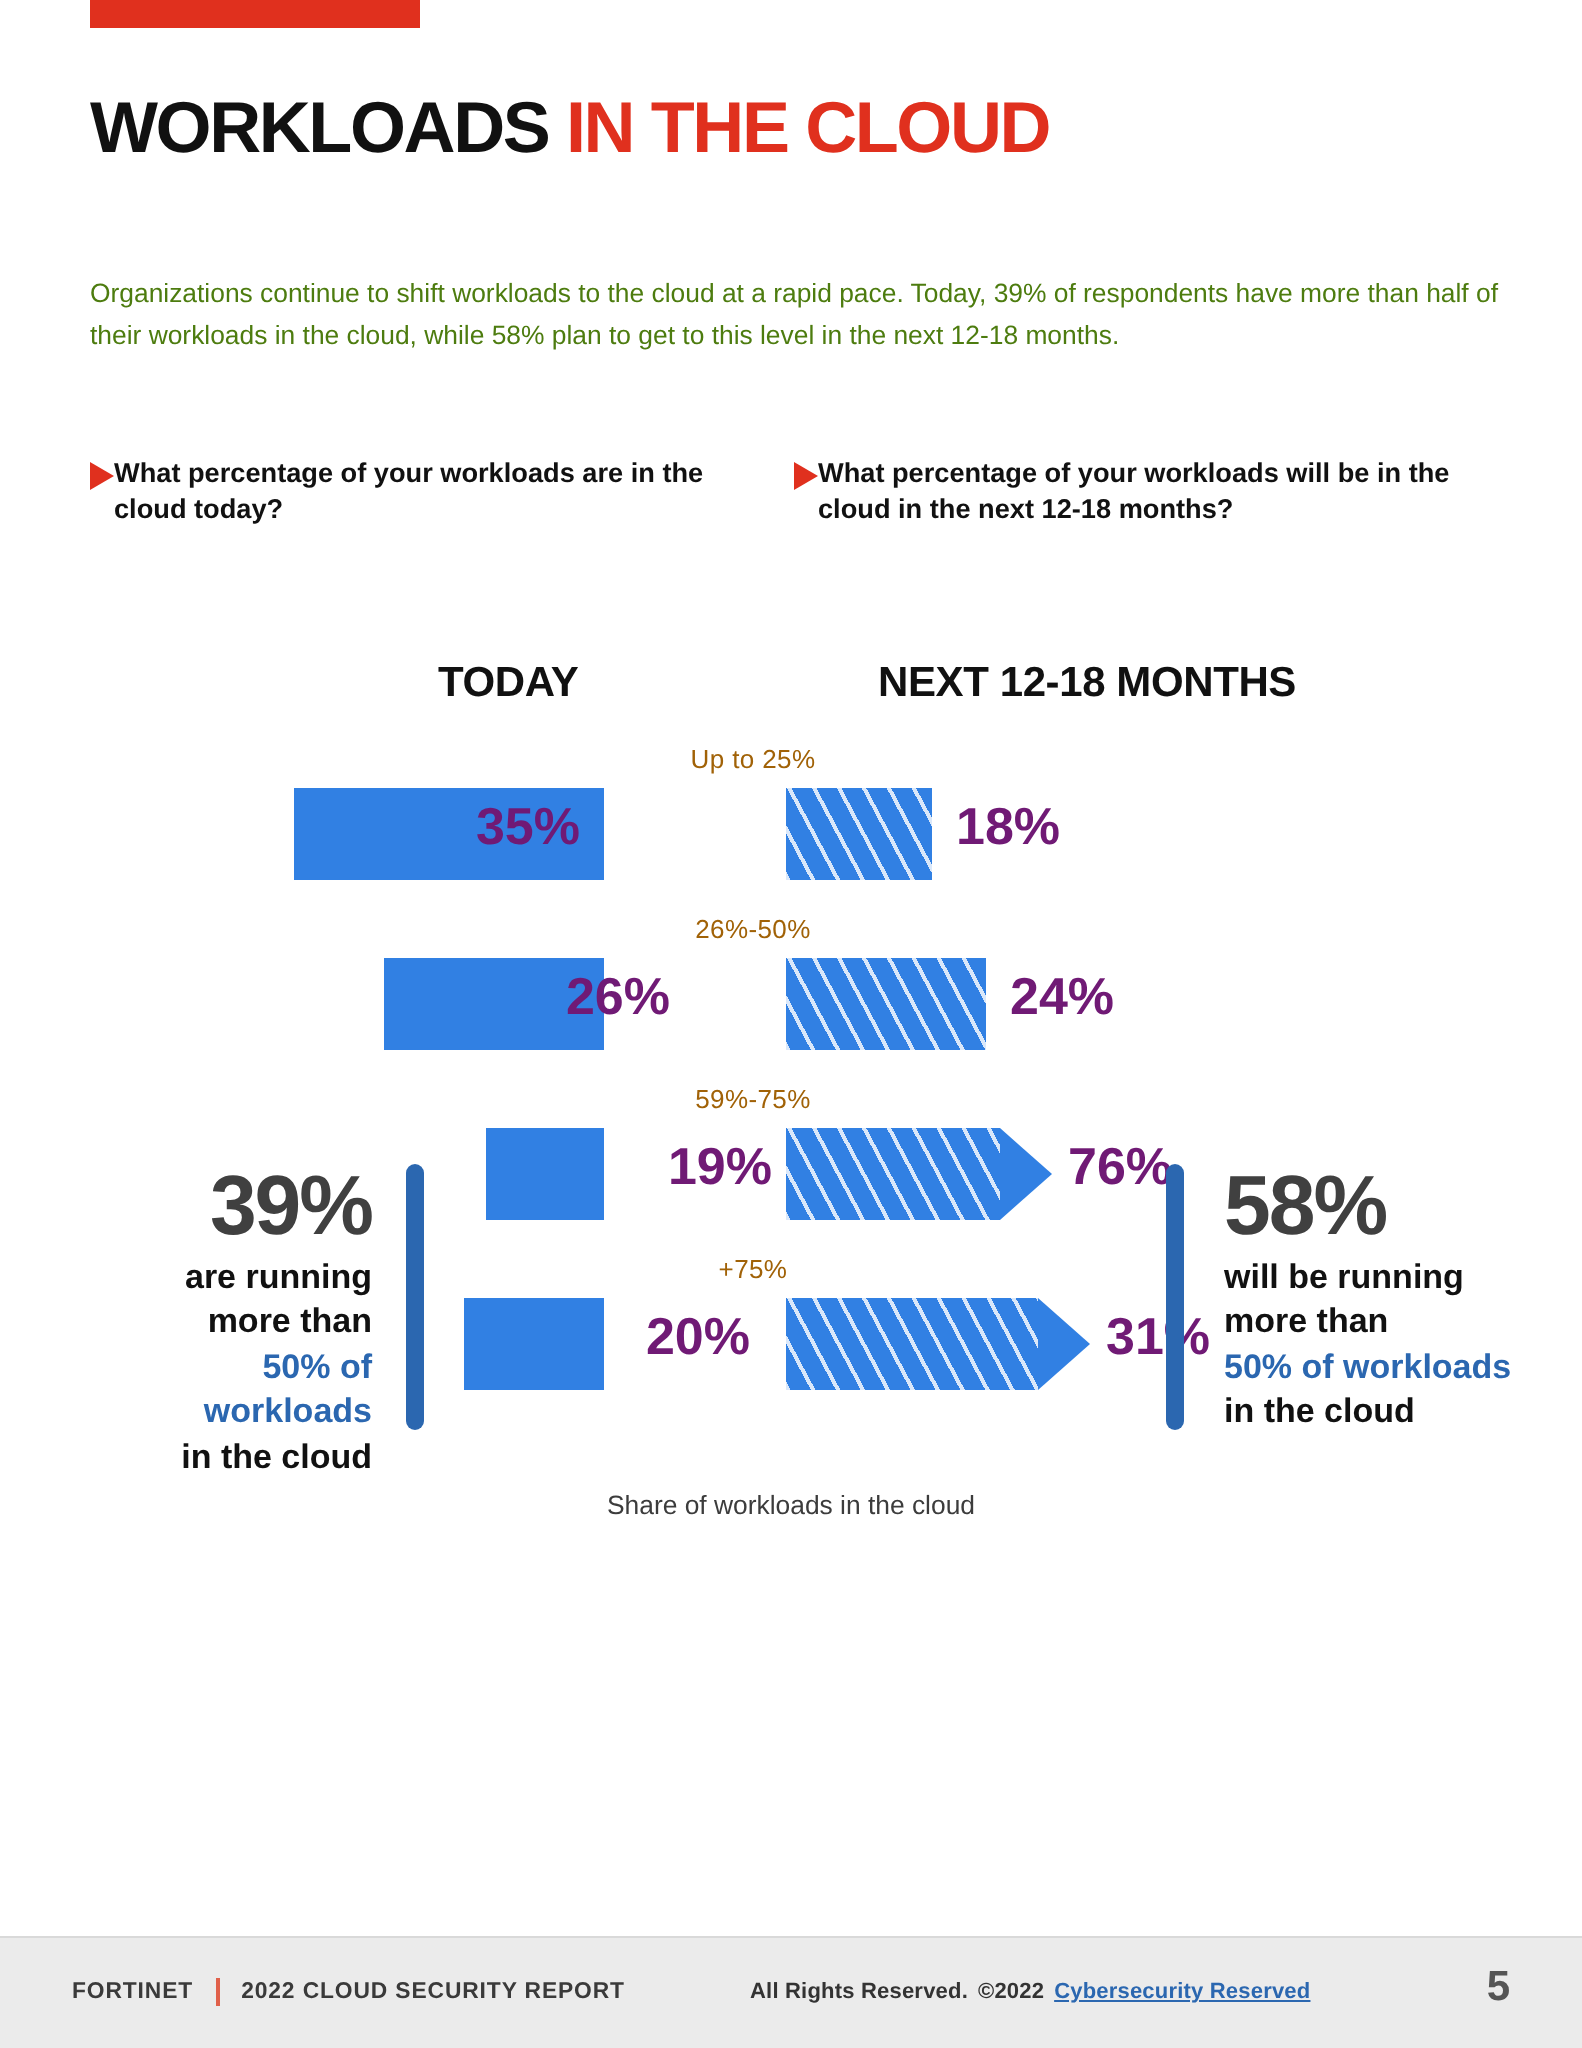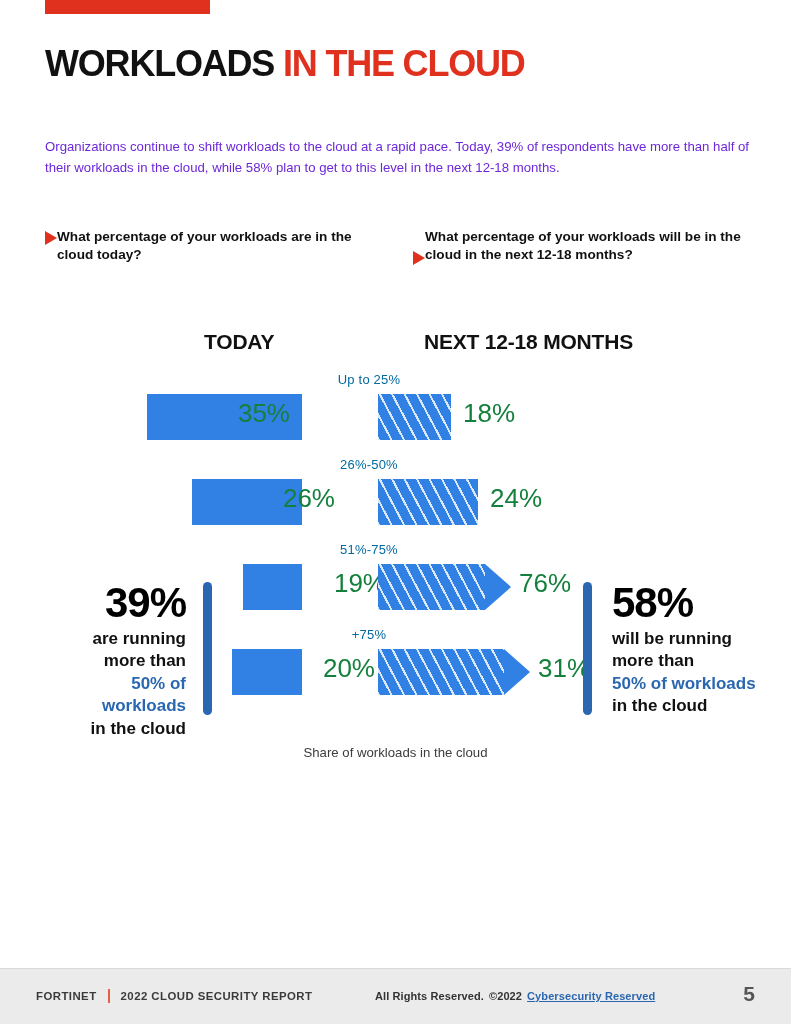--- a/index.html
+++ b/index.html
@@ -21,55 +21,55 @@
     position: absolute; left: 45px; top: 46px;
     font-size: 36px; font-weight: 700; letter-spacing: -1.2px;
     line-height: 1.0; white-space: nowrap;
   }
   .title .t-black { color: #111111; }
   .title .t-red { color: #E0301E; }
 
   
   .intro {
     position: absolute; left: 45px; top: 136px; width: 706px;
-    font-size: 13.2px; line-height: 1.62; color: #6d28d9;
+    font-size: 13.2px; line-height: 1.62; color: #4d7c0f;
   }
 
   
   .questions { position: absolute; left: 45px; top: 228px; width: 706px; }
   .q { position: absolute; top: 0; display: flex; }
   .q.q1 { left: 0; width: 320px; }
-  .q.q2 { left: 368px; width: 340px; align-items: flex-end; }
+  .q.q2 { left: 352px; width: 340px; }
   .tri {
     width: 0; height: 0; flex: 0 0 auto; margin-top: 3px;
     border-left: 12px solid #E0301E;
     border-top: 7.5px solid transparent;
     border-bottom: 7.5px solid transparent;
   }
   .q-text {
     font-size: 13.6px; font-weight: 700; color: #111; line-height: 1.36;
   }
 
   
-  .chart { position: absolute; left: 0; top: 330px; width: 738px; }
+  .chart { position: absolute; left: 0; top: 330px; width: 738px; padding-left: 15px; }
   .col-heads { position: relative; height: 42px; }
   .col-head {
     position: absolute; top: 0;
     font-size: 21px; font-weight: 700; color: #111; letter-spacing: -0.2px;
     white-space: nowrap;
   }
   .col-head.today { left: 204px; }
   .col-head.next  { left: 424px; }
 
   
   .rows { position: relative; }
   .row { position: relative; height: 85px; }
   .band-label {
     position: absolute; left: 0; right: 0; top: 0;
-    text-align: center; font-size: 13px; color: #0369a1;
+    text-align: center; font-size: 13px; color: #a16207;
     letter-spacing: 0.2px;
   }
   
   .bar-left {
     position: absolute; top: 22px; height: 46px;
     right: 436px;           
     background: #3180E3;
   }
   .bar-right {
     position: absolute; top: 22px; height: 46px;
@@ -84,30 +84,30 @@
     background-color: #3180E3;
   }
   .arrow-head {
     position: absolute; top: 22px; height: 46px; width: 0;
     border-left: 26px solid #3180E3;
     border-top: 23px solid transparent;
     border-bottom: 23px solid transparent;
   }
   .val {
     position: absolute; top: 28px;
-    font-size: 26px; font-weight: 400; color: #15803d;
+    font-size: 26px; font-weight: 700; color: #701a75;
     white-space: nowrap; line-height: 1;
   }
   .val.left  { text-align: right; }
   .val.right { text-align: left; }
 
   
   .callout { position: absolute; }
   .callout .big {
-    font-size: 42px; font-weight: 700; color: #000000;
+    font-size: 42px; font-weight: 700; color: #404040;
     line-height: 1.0; letter-spacing: -1px;
   }
   .callout .sub {
     font-size: 17px; font-weight: 700; color: #111; line-height: 1.32;
     margin-top: 4px;
   }
   .callout .sub .hl { color: #2B67B0; }
   .callout.left-co  { left: 54px; top: 582px; width: 132px; text-align: right; }
   .callout.right-co { left: 612px; top: 582px; width: 150px; text-align: left; }
   .vrule {
@@ -189,21 +189,21 @@
 
       <div class="row">
         <div class="band-label">26%-50%</div>
         <div class="bar-left" style="width:110px"></div>
         <div class="val left" style="right:403px;width:90px">26%</div>
         <div class="bar-right hatch" style="width:100px"></div>
         <div class="val right" style="left:490px;width:90px">24%</div>
       </div>
 
       <div class="row">
-        <div class="band-label">51%-75%</div>
+        <div class="band-label">59%-75%</div>
         <div class="bar-left" style="width:59px"></div>
         <div class="val left" style="right:352px;width:90px">19%</div>
         <div class="bar-right hatch" style="width:107px"></div>
         <div class="arrow-head" style="left:485px"></div>
         <div class="val right" style="left:519px;width:90px">76%</div>
       </div>
 
       <div class="row">
         <div class="band-label">+75%</div>
         <div class="bar-left" style="width:70px"></div>

